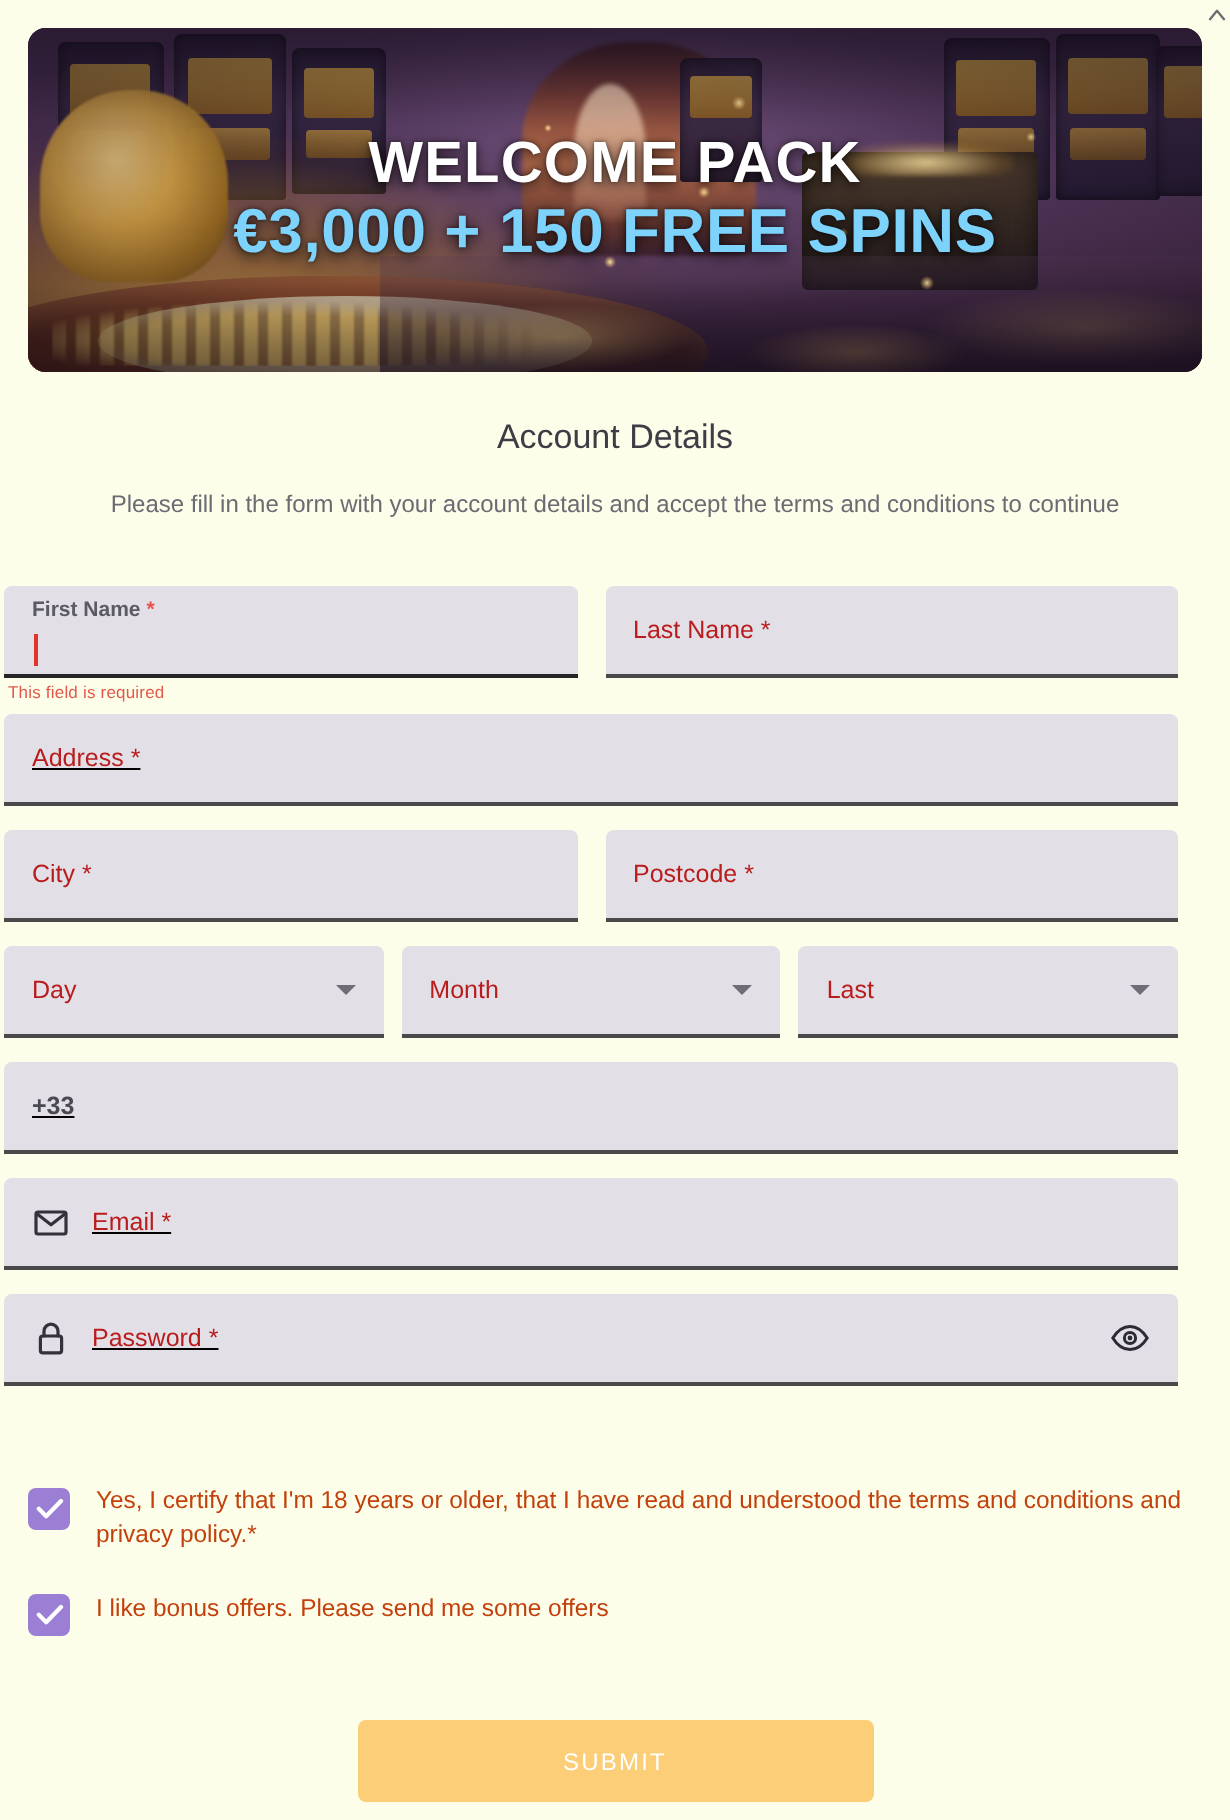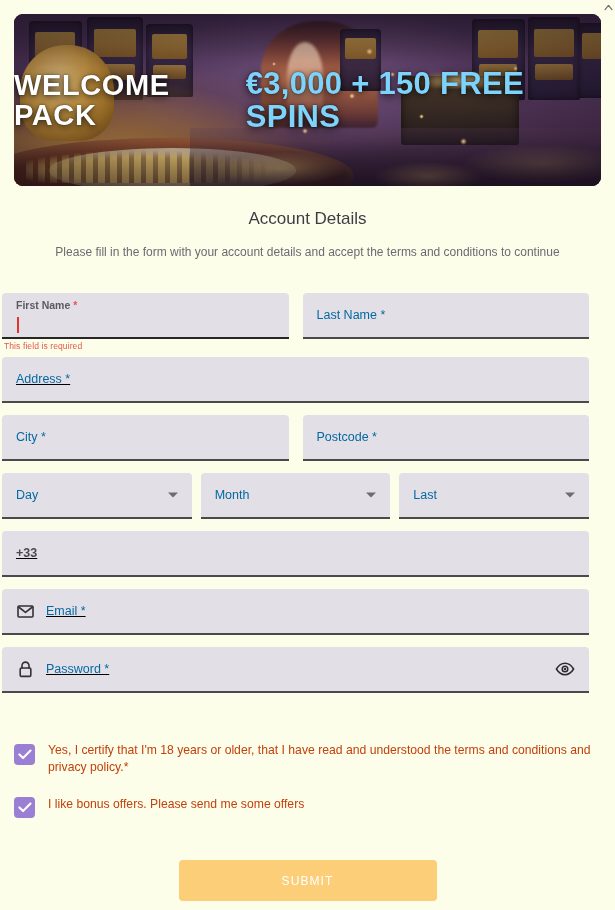--- a/index.html
+++ b/index.html
@@ -195,21 +195,21 @@
     position: absolute; inset: 0;
     background:
       radial-gradient(ellipse 70% 56% at 50% 52%, rgba(0,0,0,0) 38%, rgba(18,8,22,.42) 100%),
       linear-gradient(180deg, rgba(12,6,16,.22) 0%, rgba(0,0,0,0) 26%, rgba(0,0,0,0) 74%, rgba(12,6,16,.3) 100%);
   }
 
   .banner-text {
     position: absolute;
     inset: 0;
     display: flex;
-    flex-direction: row;
+    flex-direction: column;
     align-items: center;
     justify-content: center;
     gap: 2px;
     z-index: 5;
   }
   .banner-line1 {
     color: #ffffff;
     font-size: 29px;
     font-weight: 700;
     letter-spacing: .6px;
@@ -272,21 +272,21 @@
     padding: 0 14px;
     cursor: text;
   }
   .field.focused {
     border-bottom-color: #262626;
   }
   .field.wide { width: 100%; text-decoration: underline; }
 
   .field-label {
     font-size: 12.5px;
-    color: #0369a1;
+    color: #b91c1c;
   }
 
   
   .float-label {
     position: absolute;
     left: 14px;
     top: 6px;
     font-size: 10.5px;
     color: #5c5a62;
     font-weight: 600;

